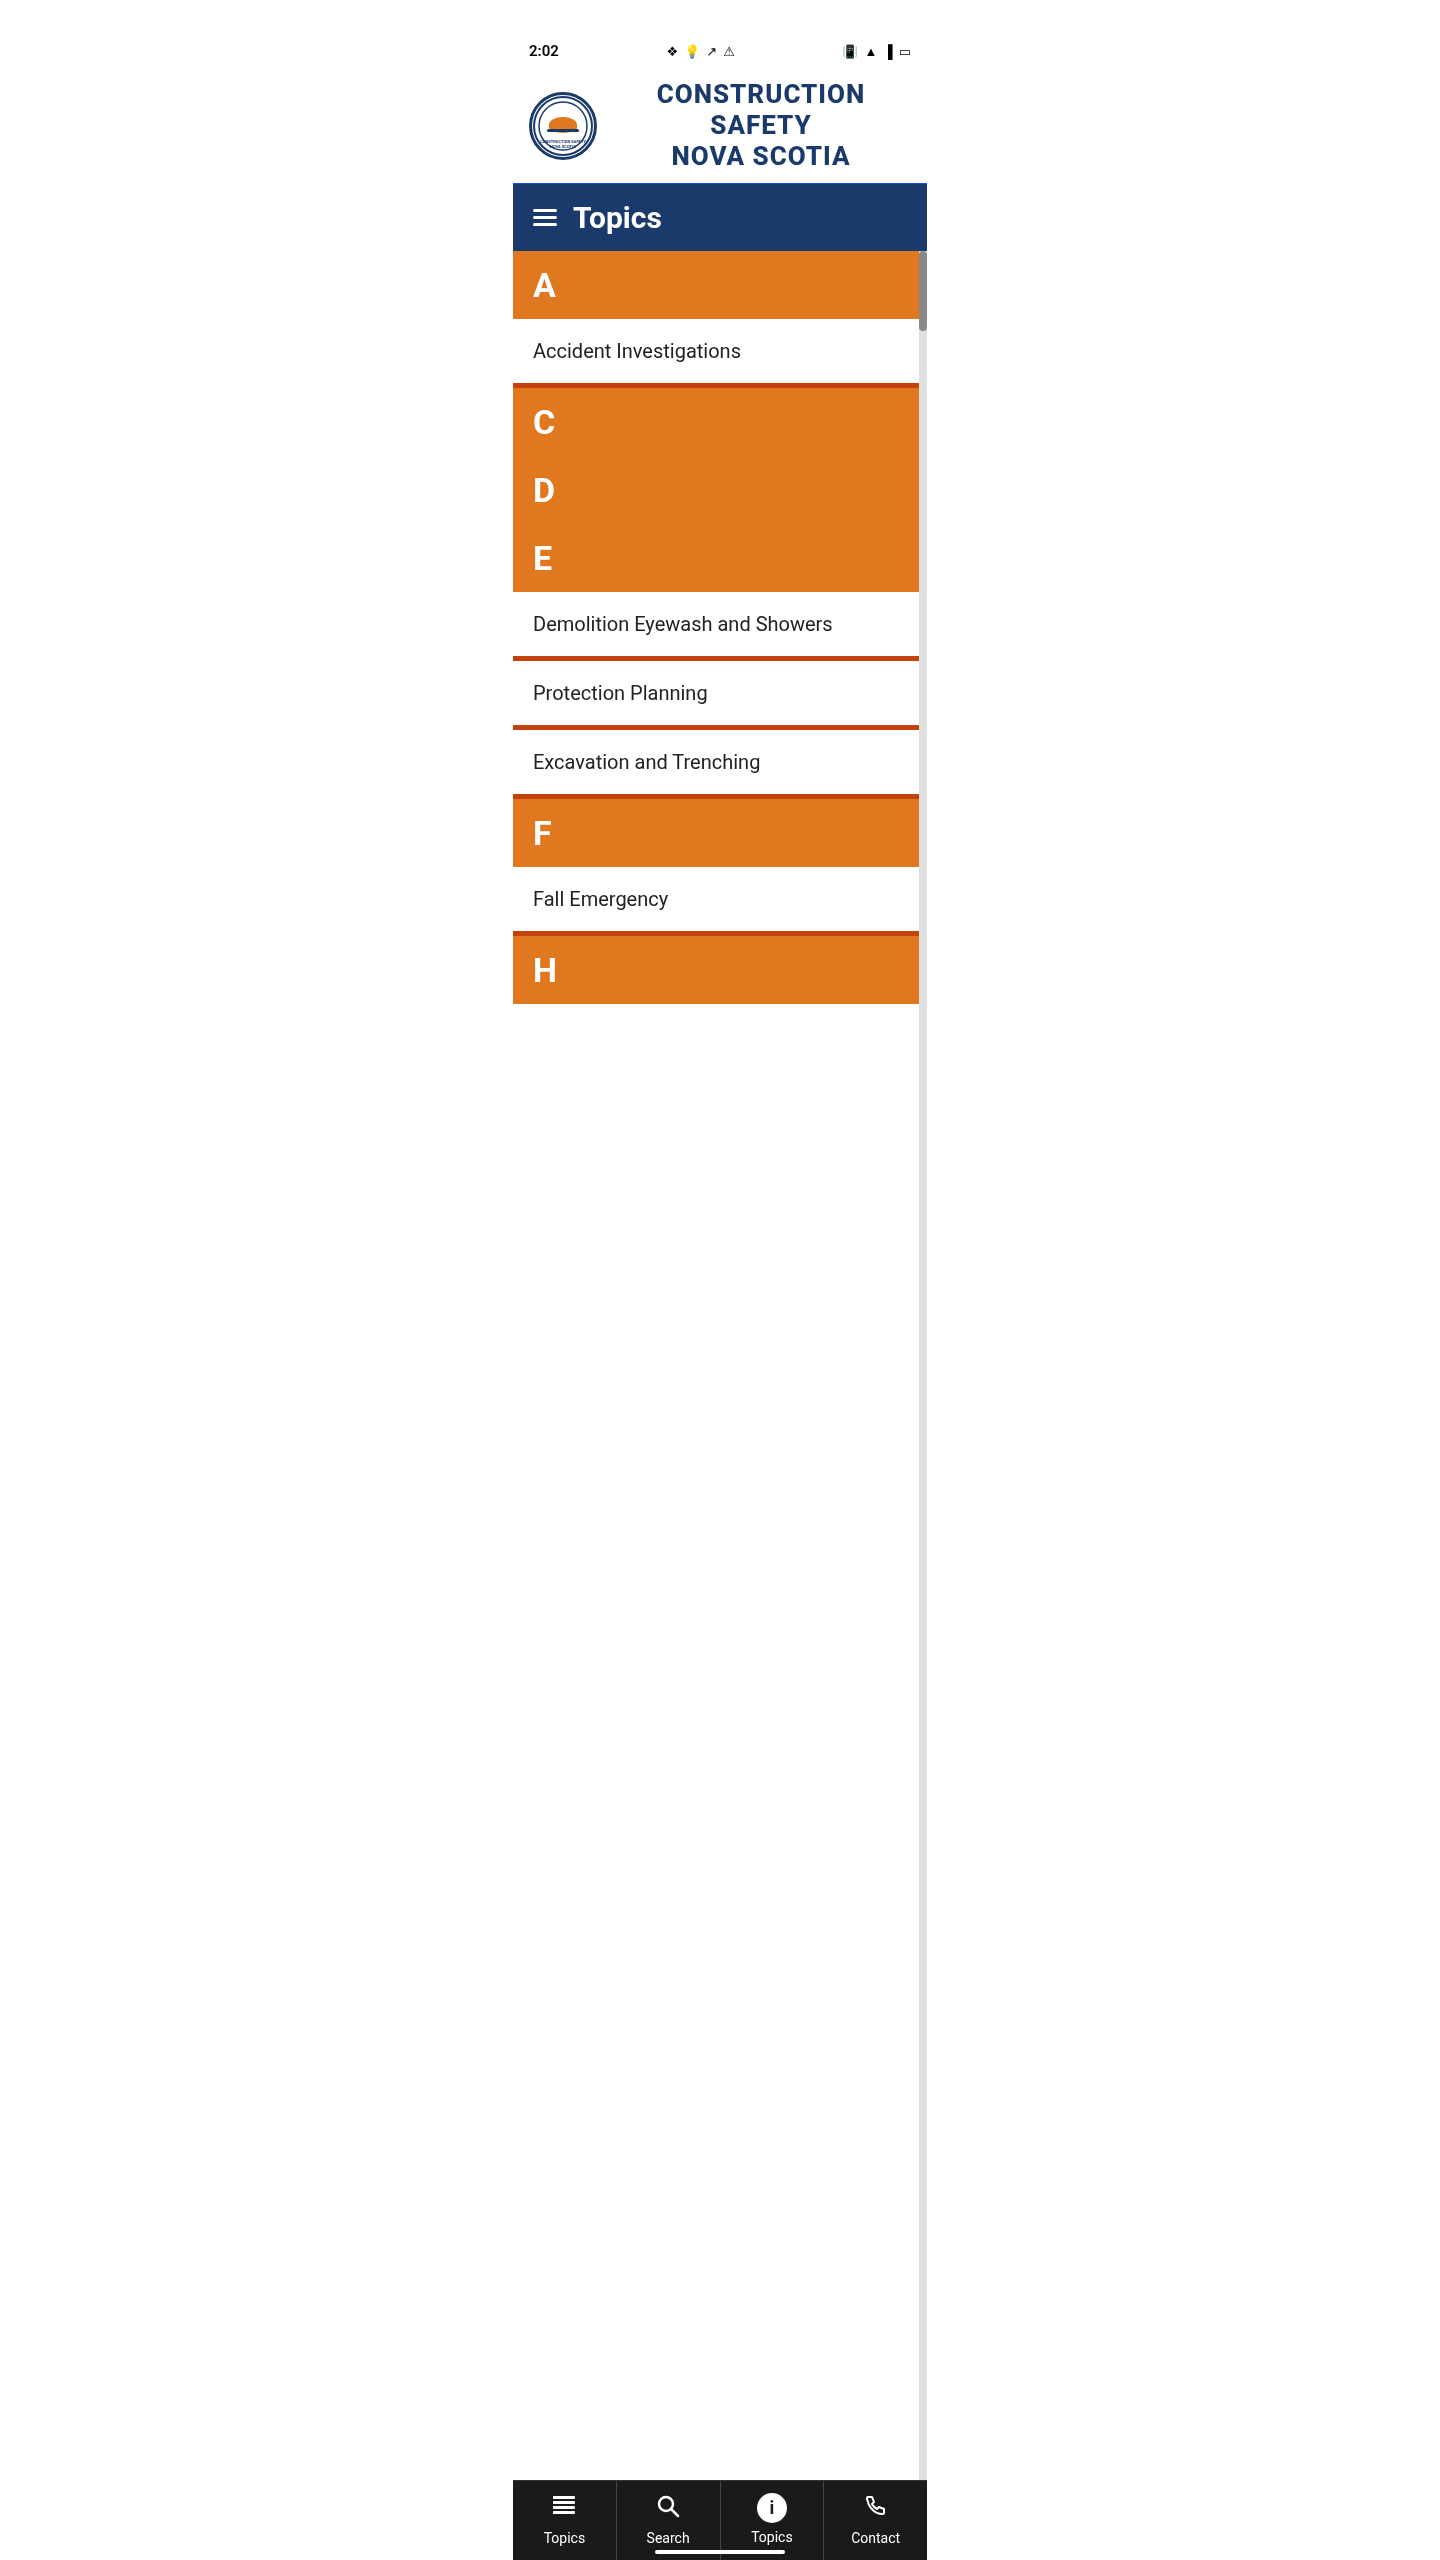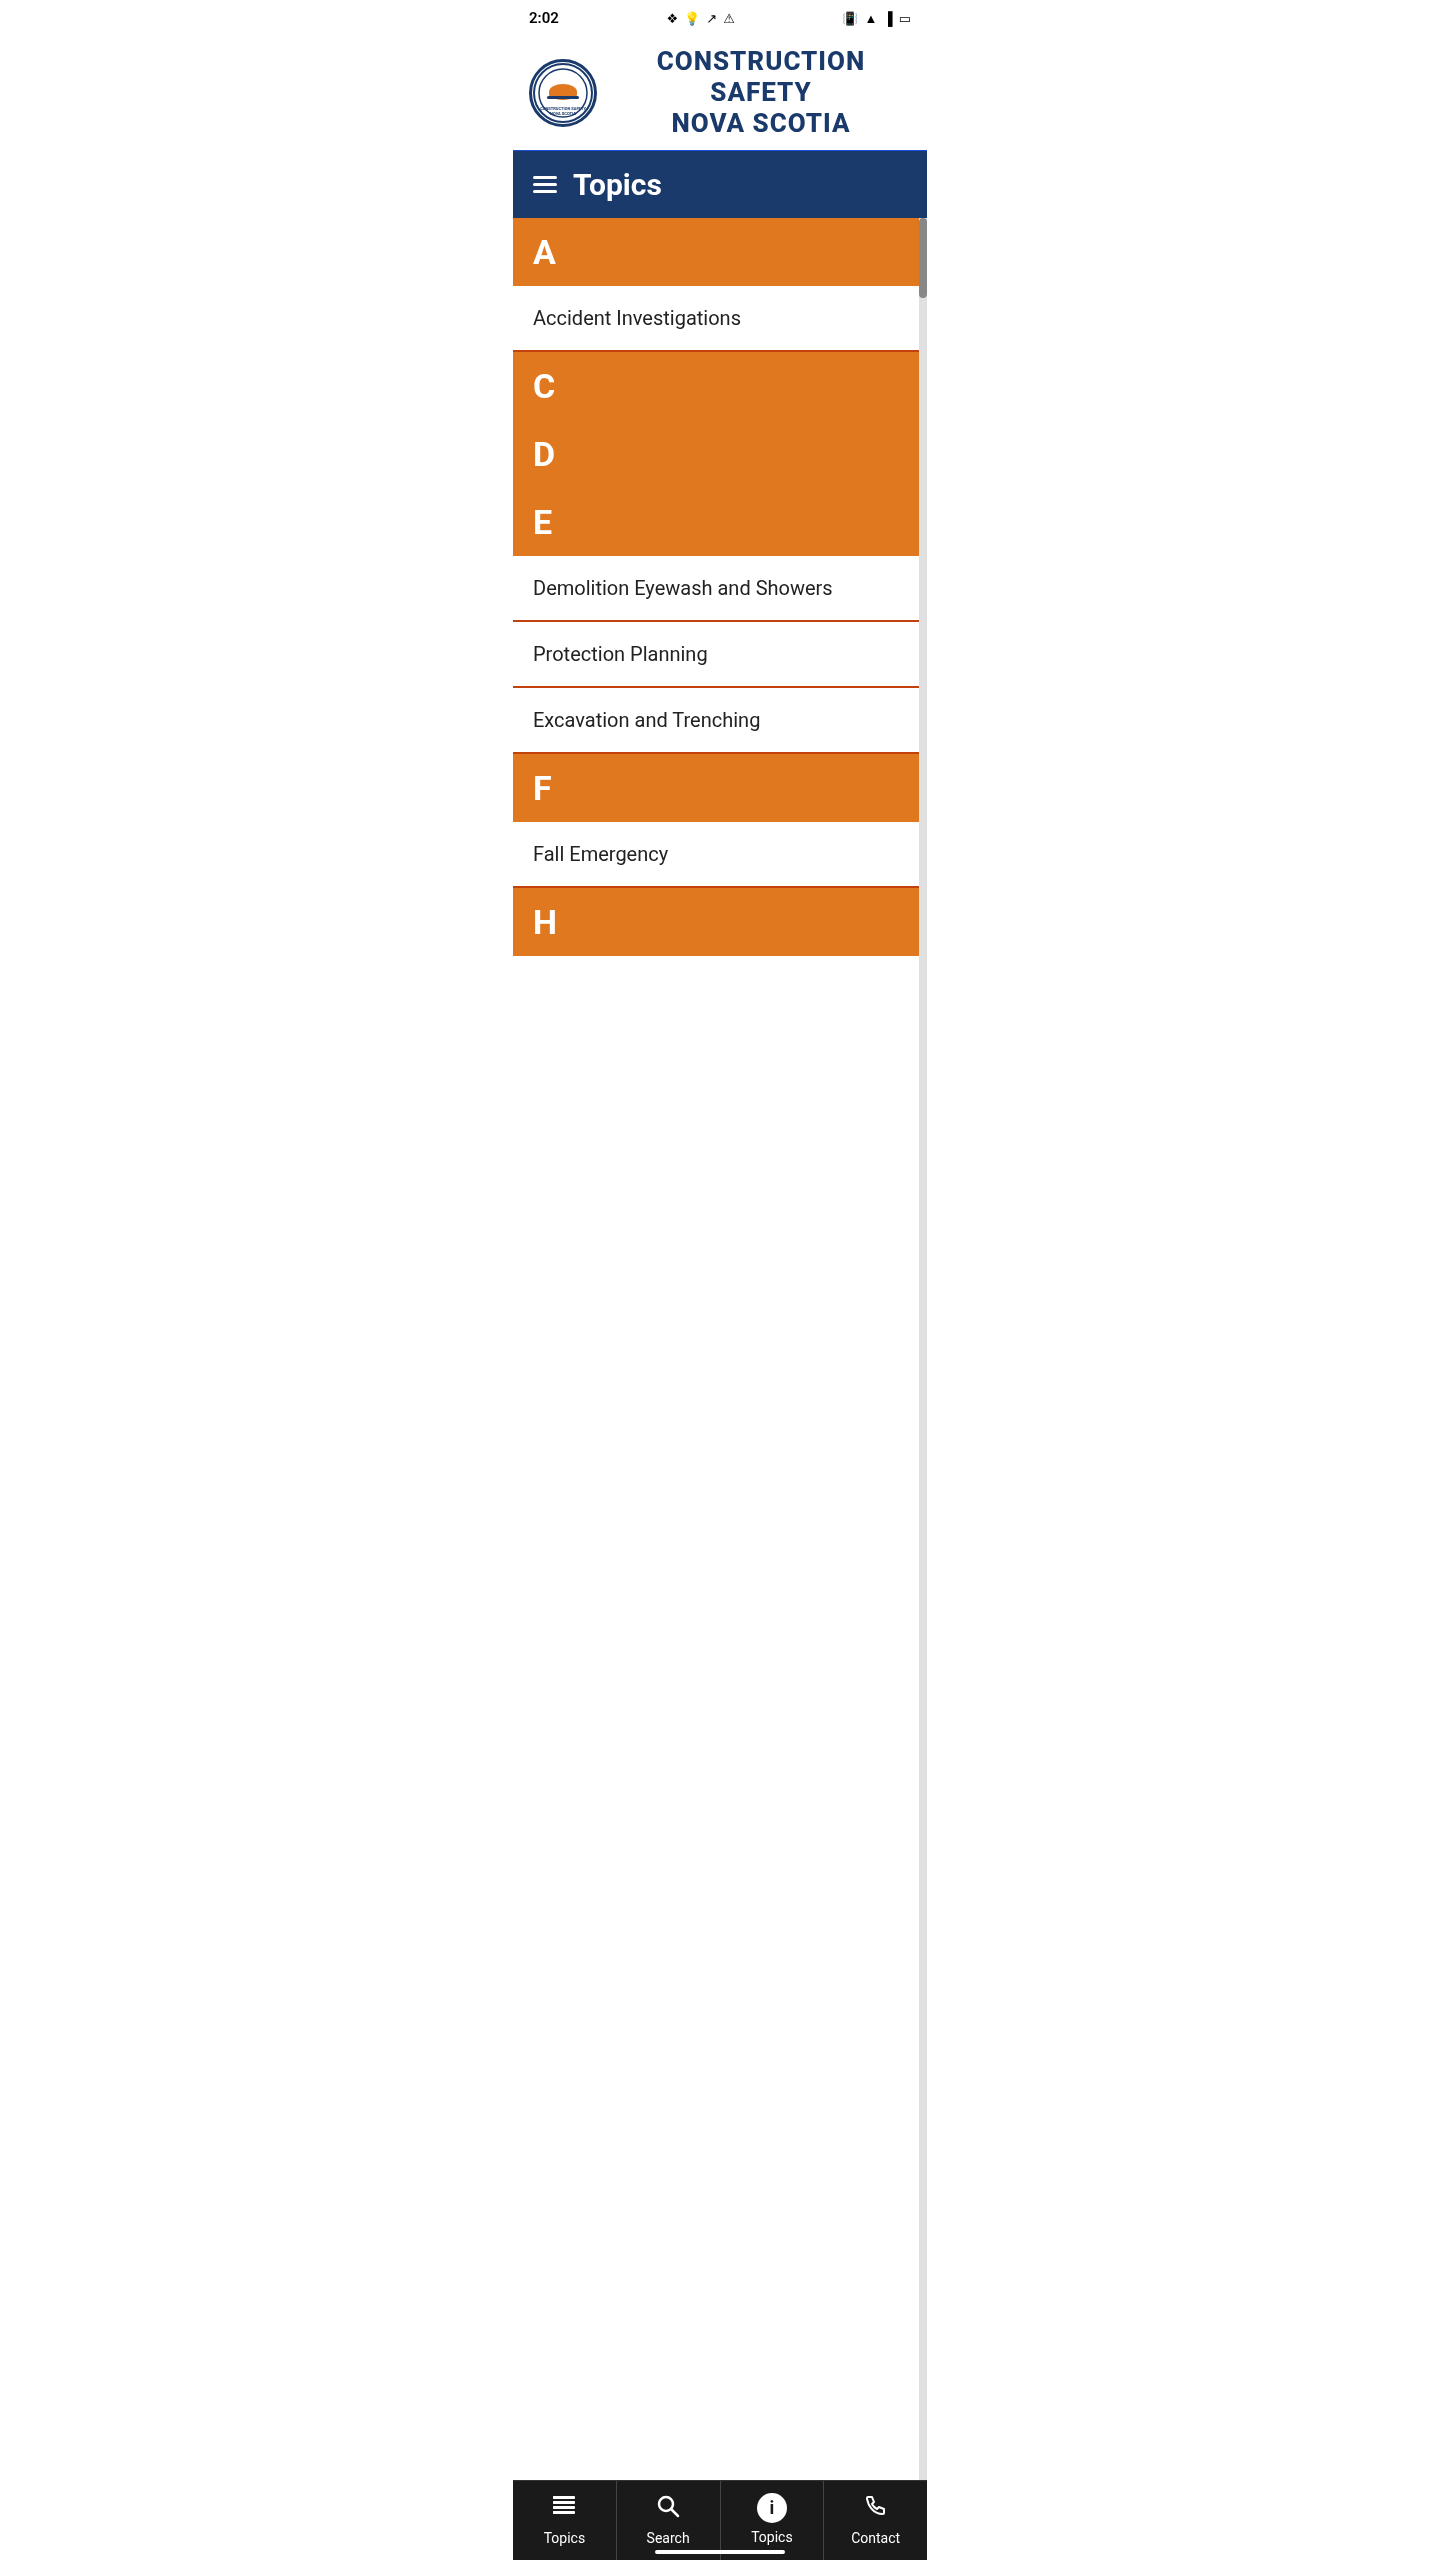--- a/index.html
+++ b/index.html
@@ -21,20 +21,21 @@
     }
 
     
     .status-bar {
       background: #ffffff;
       padding: 8px 16px;
       display: flex;
       justify-content: space-between;
       align-items: center;
       height: 36px;
+      margin-top: 33px;
     }
 
     .status-time {
       font-size: 15px;
       font-weight: 600;
       color: #000;
     }
 
     .status-icons {
       display: flex;
@@ -138,21 +139,21 @@
 
     .section-letter {
       font-size: 34px;
       font-weight: 700;
       color: #ffffff;
     }
 
     
     .list-item {
       padding: 20px 20px;
-      border-bottom: 2px solid #c2410c;
+      border-bottom: 5px solid #c2410c;
       background: #ffffff;
       cursor: pointer;
     }
 
     .list-item:last-child {
       border-bottom: none;
     }
 
     .list-item-text {
       font-size: 20px;

